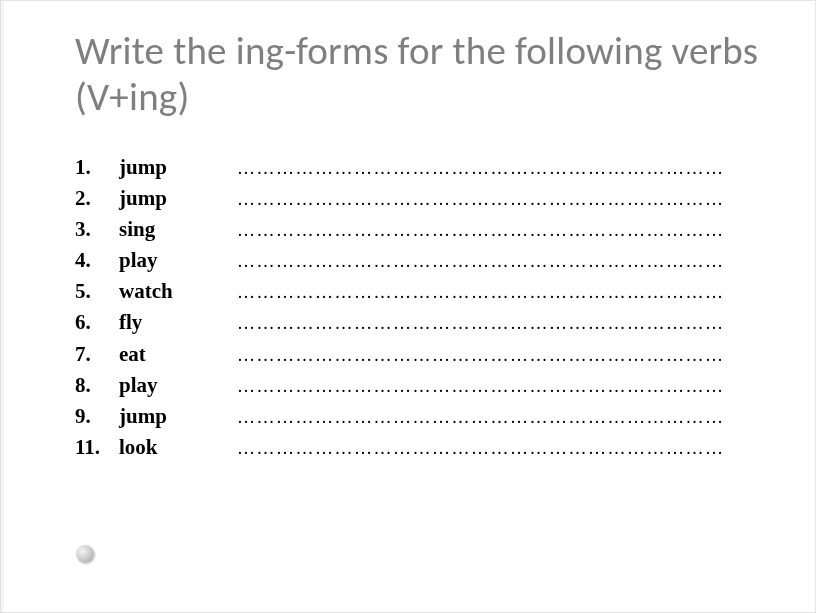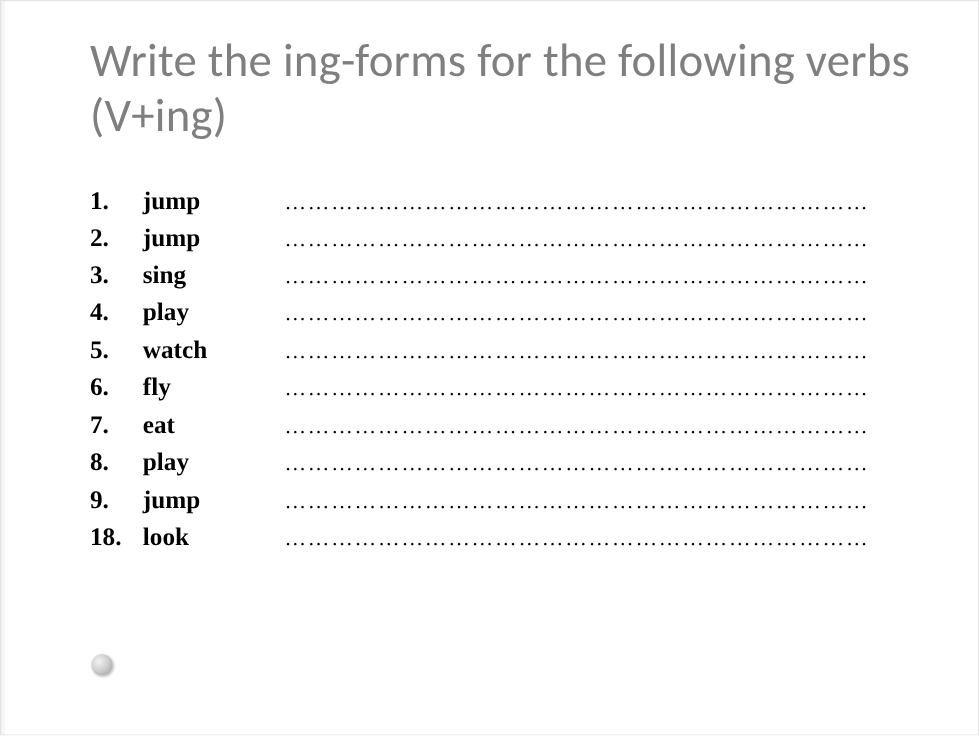--- a/index.html
+++ b/index.html
@@ -123,20 +123,20 @@
       <span class="num">8.</span>
       <span class="verb">play</span>
       <span class="dots">…………………………………………………………………</span>
     </div>
     <div class="row">
       <span class="num">9.</span>
       <span class="verb">jump</span>
       <span class="dots">…………………………………………………………………</span>
     </div>
     <div class="row">
-      <span class="num">18.</span>
+      <span class="num">11.</span>
       <span class="verb">look</span>
       <span class="dots">…………………………………………………………………</span>
     </div>
   </div>
 
   <div class="bullet"></div>
 </div>
 
 </body></html>

